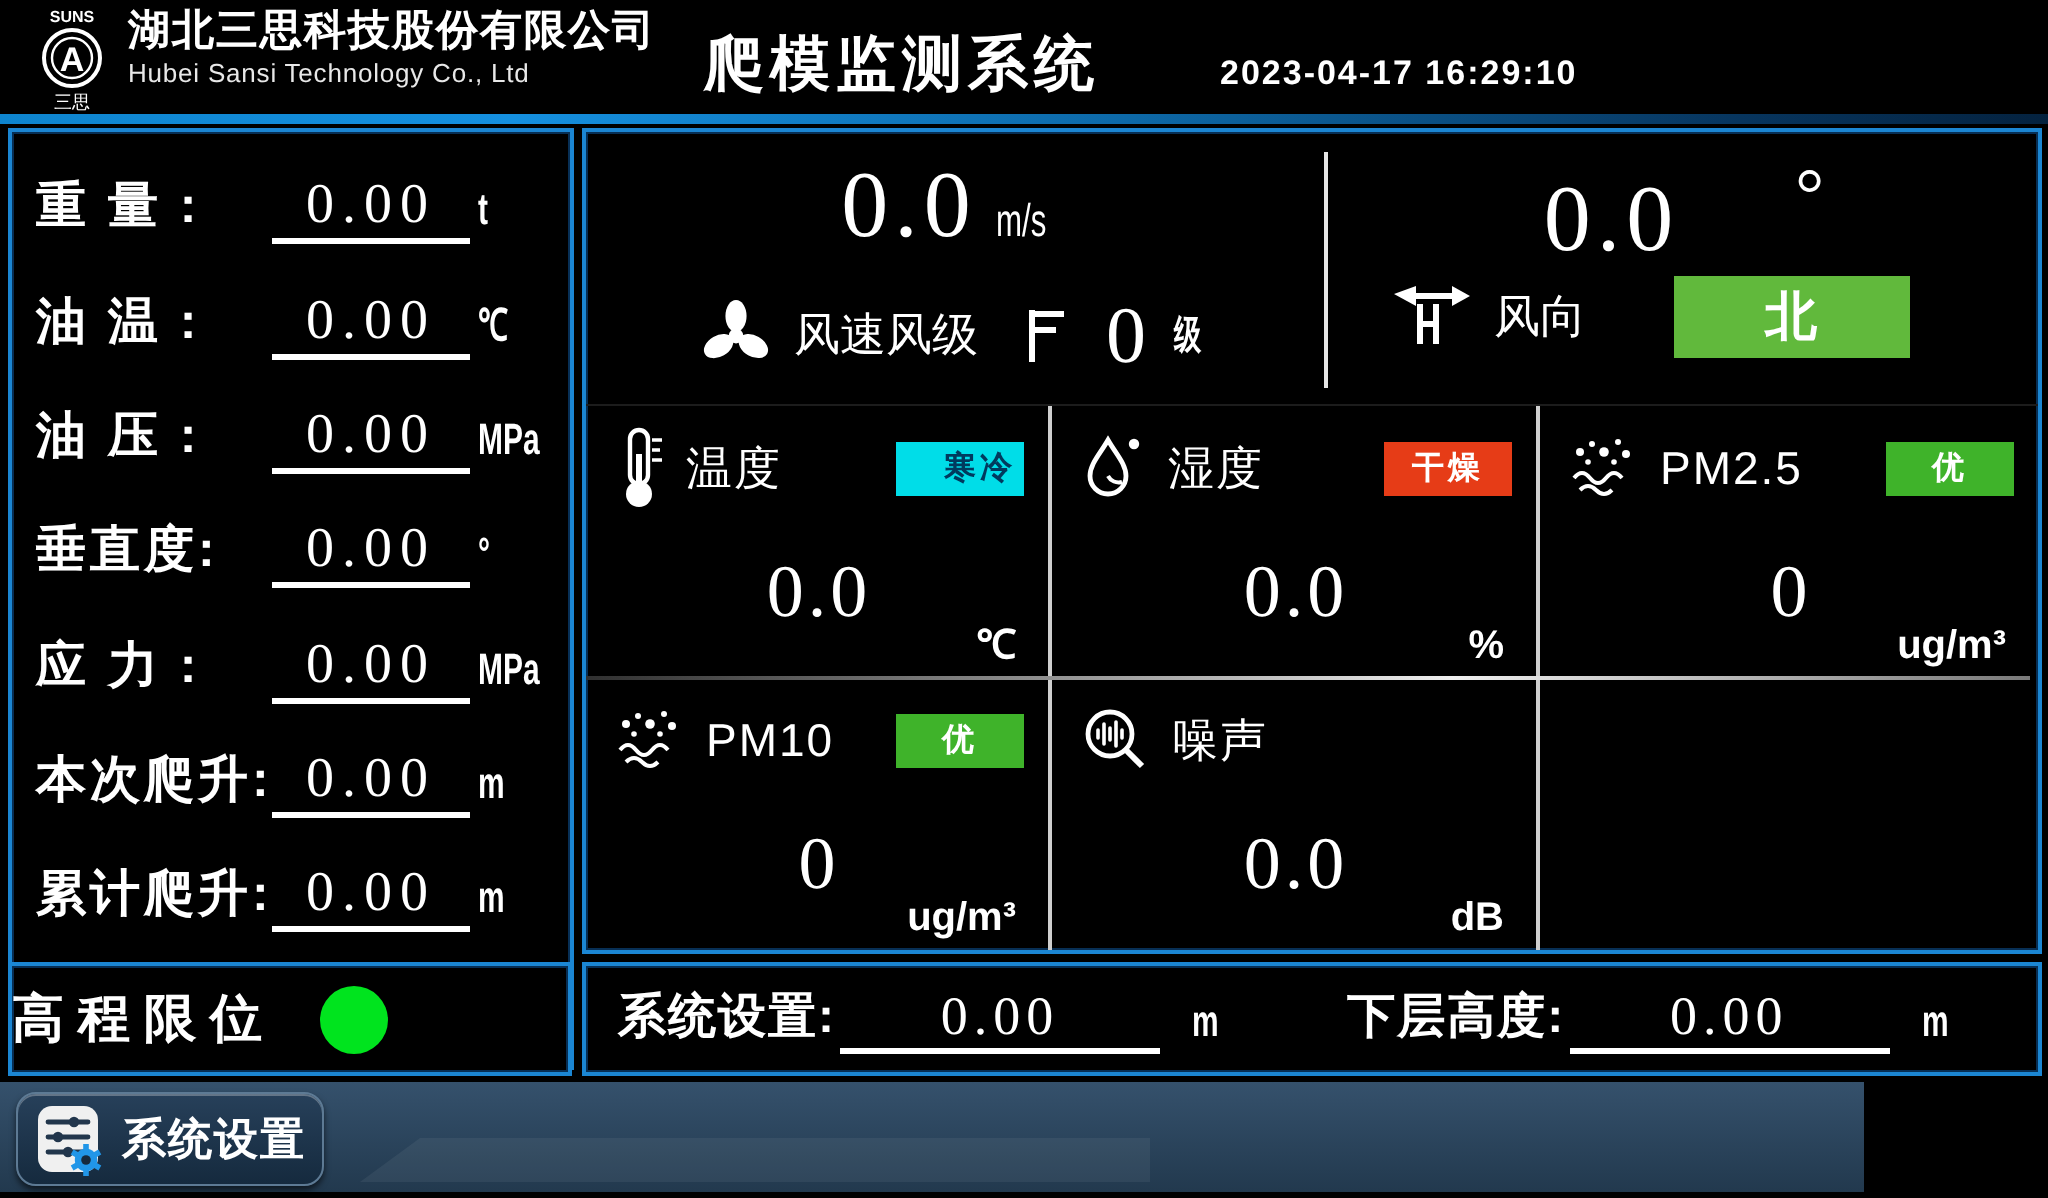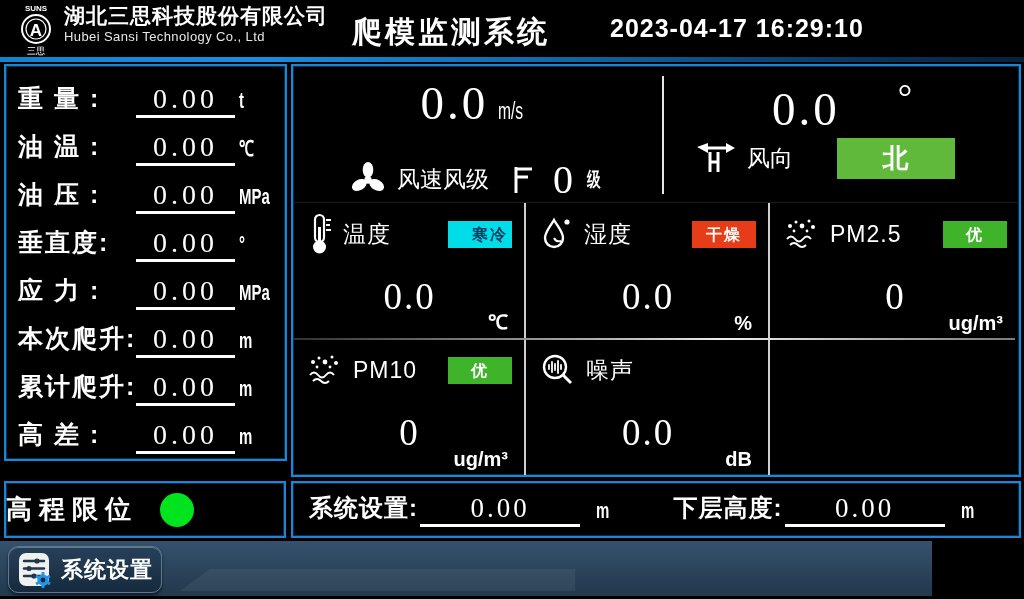--- a/index.html
+++ b/index.html
@@ -9,44 +9,44 @@
     -webkit-font-smoothing:antialiased;
   }
   .abs{position:absolute;}
   
   .header{left:0;top:0;width:1024px;height:57px;background:#000;}
   .logo{left:12px;top:2px;}
   .company{left:64px;top:5px;line-height:1.05;}
   .company-cn{font-size:21px;font-weight:bold;letter-spacing:1px;}
   .company-en{font-size:13px;letter-spacing:.4px;color:#e8e8e8;margin-top:3px;}
   .app-title{left:352px;top:12px;font-size:30px;font-weight:bold;letter-spacing:3px;}
-  .datetime{left:610px;top:14px;font-size:25px;font-weight:bold;letter-spacing:1px;}
+  .datetime{left:610px;top:27px;font-size:17px;font-weight:bold;letter-spacing:1px;}
   .blue-strip{left:0;top:57px;width:1024px;height:5px;
     background:linear-gradient(90deg,#0e85cf 0%,#1590e0 25%,#0d69a8 55%,#07355e 85%,#04223f 100%);}
   
   .panel{background:#000;border:2px solid #1b86d3;box-shadow:inset 0 0 0 1px #072f55;}
-  .left-panel{left:4px;top:64px;width:283px;height:397px;padding:4px 10px 4px 12px;box-sizing:border-box;
+  .left-panel{left:4px;top:64px;width:283px;height:471px;padding:4px 10px 4px 12px;box-sizing:border-box;
     display:flex;flex-direction:column;justify-content:space-around;}
   .metric-row{display:flex;align-items:flex-end;height:47px;}
   .metric-label{font-size:25px;font-weight:bold;letter-spacing:2px;width:114px;flex:none;padding-bottom:3px;white-space:nowrap;}
   .metric-underline{flex:1;border-bottom:3px solid #fff;text-align:center;
     font-family:"Liberation Serif",serif;font-size:28px;letter-spacing:4px;padding-bottom:0px;margin:0 4px;}
   .metric-unit{width:36px;flex:none;font-weight:bold;font-size:22px;padding-bottom:4px;}
   .cond{display:inline-block;transform:scaleX(.68);transform-origin:left bottom;white-space:nowrap;}
   
   .right-panel{left:291px;top:64px;width:730px;height:413px;box-sizing:border-box;}
   .wind-row{left:0;top:0;width:100%;height:136px;border-bottom:1px solid #1c1c1c;}
   .wind-speed{left:0;top:0;width:370px;height:136px;}
   .wind-dir{left:372px;top:0;right:0;height:136px;}
   .wind-divider{left:369px;top:10px;width:2px;height:118px;background:#e6e6e6;}
   .big-line{text-align:center;margin-top:10px;height:56px;}
   .big-num{font-family:"Liberation Serif",serif;font-size:47px;letter-spacing:3px;}
   .big-unit{font-weight:normal;font-size:23px;margin-left:10px;}
   .deg-unit{font-family:"Liberation Serif",serif;font-size:36px;vertical-align:16px;margin-left:58px;}
-  .wind-sub{display:flex;align-items:center;justify-content:center;margin-top:24px;}
+  .wind-sub{display:flex;align-items:center;justify-content:center;margin-top:12px;}
   .wind-label{font-size:23px;margin-left:10px;}
   .level-num{font-family:"Liberation Serif",serif;font-size:40px;margin:0 14px 0 18px;}
   .level-unit{font-weight:bold;font-size:20px;}
   .dir-sub{display:flex;align-items:center;padding-left:30px;margin-top:6px;}
   .dir-btn{width:118px;height:41px;margin-left:44px;display:flex;align-items:center;justify-content:center;
     font-size:26px;font-weight:bold;letter-spacing:1px;color:#fff;}
   
   .sensor-grid{left:0;top:137px;right:0;bottom:0;display:grid;grid-template-columns:233px 244px 1fr;grid-auto-rows:1fr;}
   .cell{position:relative;padding:12px 12px 6px 14px;box-sizing:border-box;}
   .cell.vline{border-right:2px solid #cfcfcf;}

